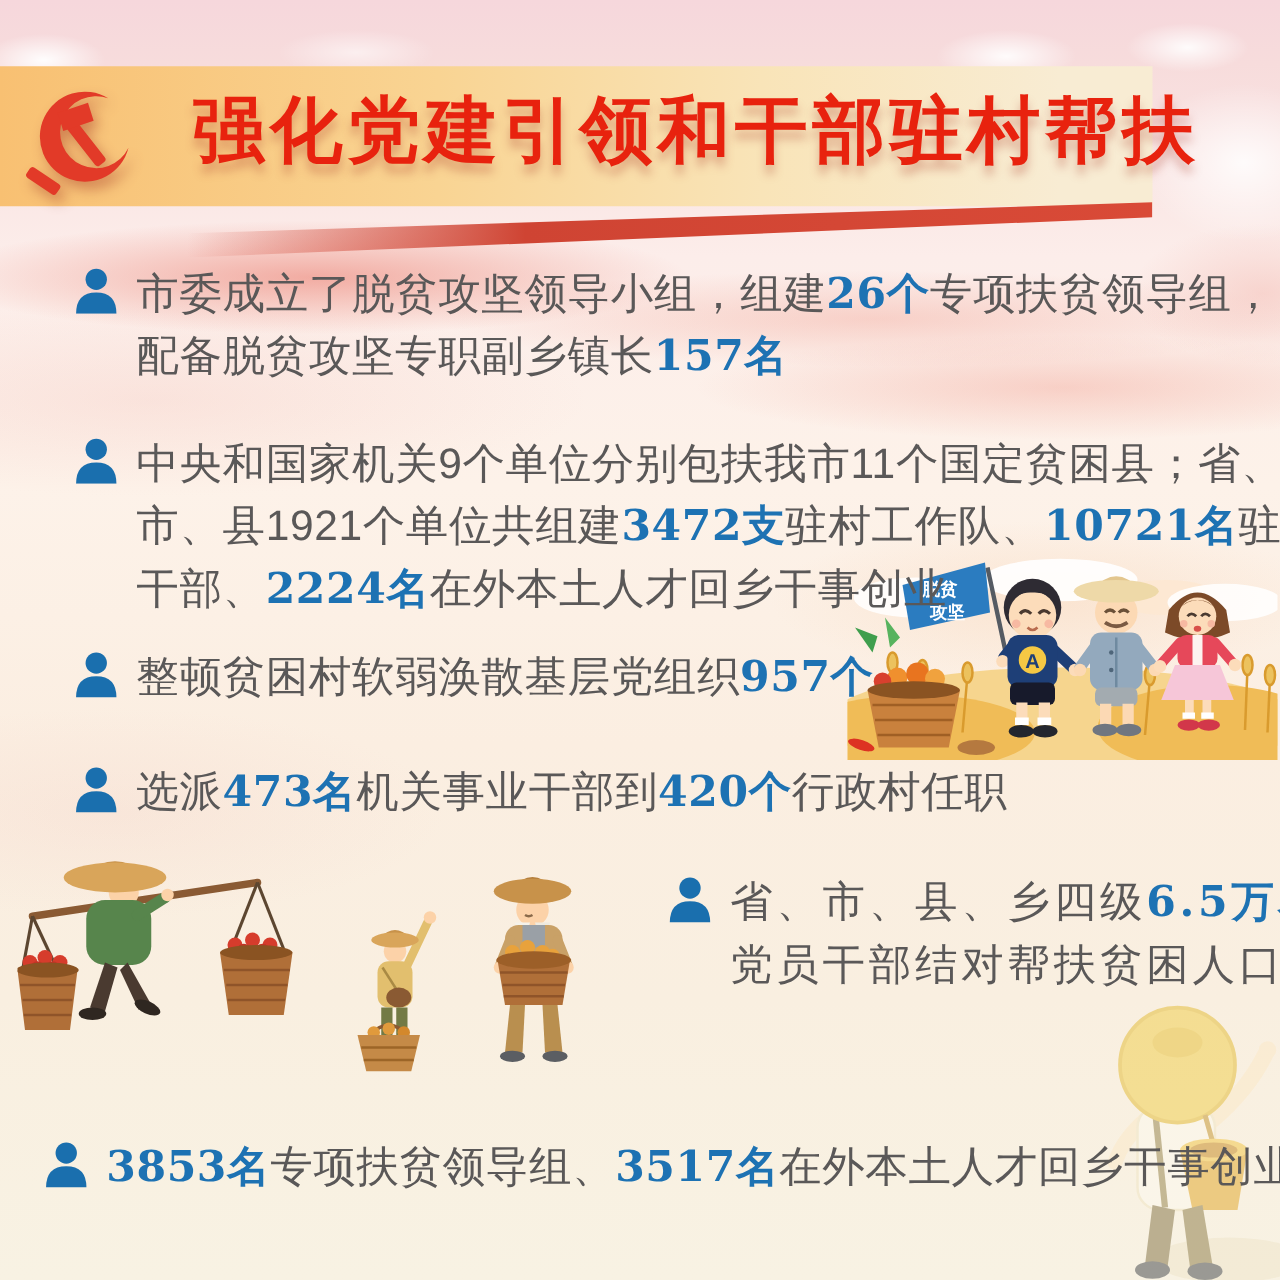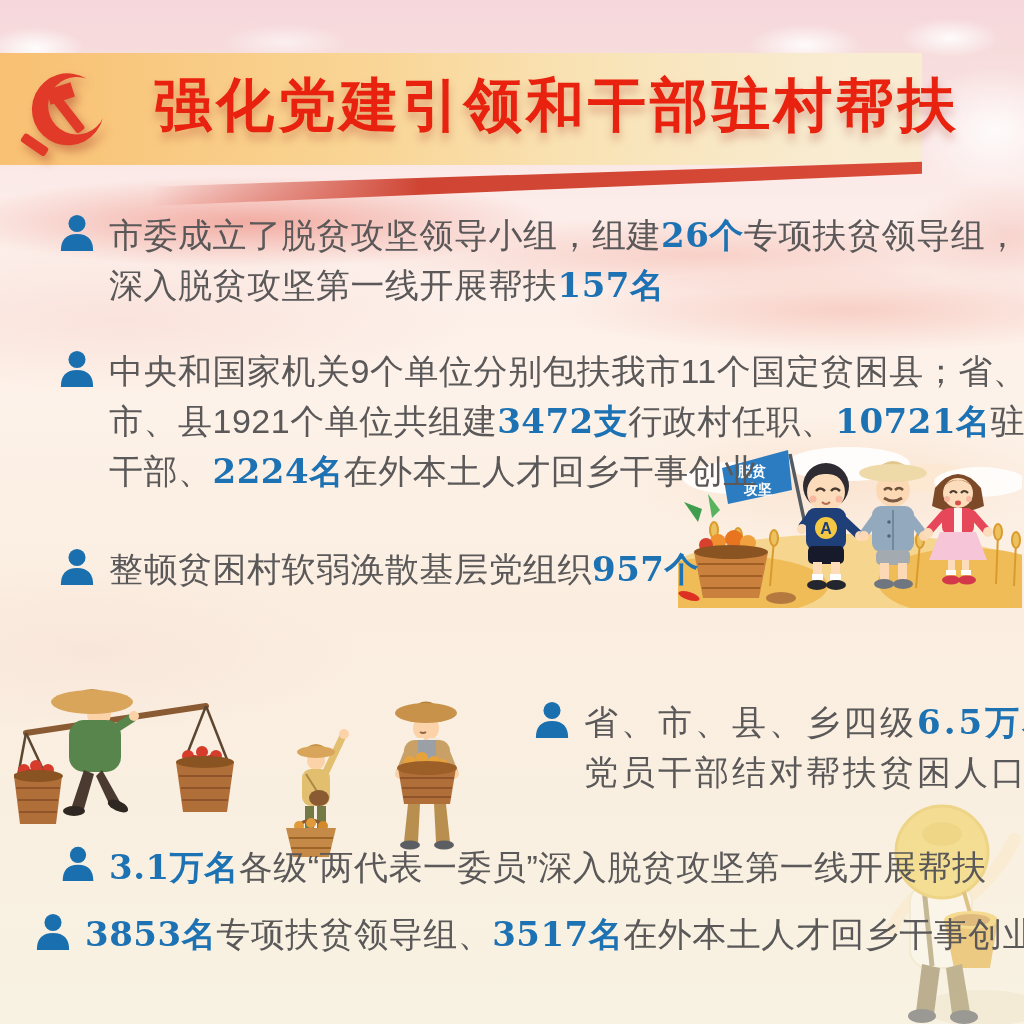--- a/index.html
+++ b/index.html
@@ -43,21 +43,21 @@
   .ptxt{
     margin-left:13px;font-size:34px;line-height:50px;color:#5a5858;
     white-space:nowrap;letter-spacing:.5px;
   }
   .ptxt .num{
     color:#1d72b3;font-weight:bold;
     font-family:"DejaVu Serif","Liberation Serif",serif;
   }
   #b1{left:58px;top:210px;}
   #b2{left:58px;top:346px;}
-  #b3{left:58px;top:544px;}
+  #b3{left:58px;top:517px;}
   #b4{left:58px;top:609px;}
   #b5{left:533px;top:697px;}
   #b5 .ptxt{letter-spacing:3px;}
   #b6{left:60px;top:842px;}
   #b7{left:34px;top:909px;}
   
   .illus{position:absolute;z-index:1;}
   #illus-right{left:678px;top:446px;}
   #illus-left{left:14px;top:676px;}
   #illus-watermark{left:858px;top:800px;opacity:.55;}
@@ -75,55 +75,55 @@
     <rect x="47" y="24" width="11" height="54" rx="3" fill="#e23a28" transform="rotate(-38 52 52)"></rect>
     <path d="M29 27 L56 18 L61 34 L34 43 Z" fill="#e23a28"></path>
   </svg>
   <div id="title">强化党建引领和干部驻村帮扶</div>
 
   <div class="bullet" id="b1">
     <svg class="person" viewBox="0 0 40 40" width="38" height="38" fill="#1a6fae">
       <circle cx="20" cy="11" r="9"></circle>
         <path d="M3 40 Q3 22 20 22 Q37 22 37 40 Z"></path>
     </svg>
-    <div class="ptxt"><span>市委成立了脱贫攻坚领导小组，组建</span><span class="num">26个</span><span>专项扶贫领导组，</span><br><span>深入脱贫攻坚第一线开展帮扶</span><span class="num">157名</span></div>
+    <div class="ptxt"><span>市委成立了脱贫攻坚领导小组，组建</span><span class="num">26个</span><span>专项扶贫领导组，</span><br><span>配备脱贫攻坚专职副乡镇长</span><span class="num">157名</span></div>
   </div>
 
   <div class="bullet" id="b2">
     <svg class="person" viewBox="0 0 40 40" width="38" height="38" fill="#1a6fae">
       <circle cx="20" cy="11" r="9"></circle>
         <path d="M3 40 Q3 22 20 22 Q37 22 37 40 Z"></path>
     </svg>
-    <div class="ptxt"><span>中央和国家机关9个单位分别包扶我市11个国定贫困县；省、</span><br><span>市、县1921个单位共组建</span><span class="num">3472支</span><span>行政村任职、</span><span class="num">10721名</span><span>驻村</span><br><span>干部、</span><span class="num">2224名</span><span>在外本土人才回乡干事创业</span></div>
+    <div class="ptxt"><span>中央和国家机关9个单位分别包扶我市11个国定贫困县；省、</span><br><span>市、县1921个单位共组建</span><span class="num">3472支</span><span>驻村工作队、</span><span class="num">10721名</span><span>驻村</span><br><span>干部、</span><span class="num">2224名</span><span>在外本土人才回乡干事创业</span></div>
   </div>
 
   <div class="bullet" id="b3">
     <svg class="person" viewBox="0 0 40 40" width="38" height="38" fill="#1a6fae">
       <circle cx="20" cy="11" r="9"></circle>
         <path d="M3 40 Q3 22 20 22 Q37 22 37 40 Z"></path>
     </svg>
     <div class="ptxt"><span>整顿贫困村软弱涣散基层党组织</span><span class="num">957个</span></div>
   </div>
 
+  <div class="bullet" id="b4">
+    <svg class="person" viewBox="0 0 40 40" width="38" height="38" fill="#1a6fae">
+      <circle cx="20" cy="11" r="9"></circle>
+        <path d="M3 40 Q3 22 20 22 Q37 22 37 40 Z"></path>
+    </svg>
+    <div class="ptxt"><span>选派</span><span class="num">473名</span><span>机关事业干部到</span><span class="num">420个</span><span>行政村任职</span></div>
+  </div>
 
   <div class="bullet" id="b5">
     <svg class="person" viewBox="0 0 40 40" width="38" height="38" fill="#1a6fae">
       <circle cx="20" cy="11" r="9"></circle>
         <path d="M3 40 Q3 22 20 22 Q37 22 37 40 Z"></path>
     </svg>
     <div class="ptxt"><span>省、市、县、乡四级</span><span class="num">6.5万名</span><br><span>党员干部结对帮扶贫困人口</span></div>
   </div>
 
-  <div class="bullet" id="b6">
-    <svg class="person" viewBox="0 0 40 40" width="36" height="36" fill="#1a6fae">
-      <circle cx="20" cy="11" r="9"></circle>
-        <path d="M3 40 Q3 22 20 22 Q37 22 37 40 Z"></path>
-    </svg>
-    <div class="ptxt"><span class="num">3.1万名</span><span>各级“两代表一委员”深入脱贫攻坚第一线开展帮扶</span></div>
-  </div>
 
   <div class="bullet" id="b7">
     <svg class="person" viewBox="0 0 40 40" width="38" height="38" fill="#1a6fae">
       <circle cx="20" cy="11" r="9"></circle>
         <path d="M3 40 Q3 22 20 22 Q37 22 37 40 Z"></path>
     </svg>
     <div class="ptxt"><span class="num">3853名</span><span>专项扶贫领导组、</span><span class="num">3517名</span><span>在外本土人才回乡干事创业</span></div>
   </div>
 
   <svg id="illus-right" class="illus" viewBox="0 0 344 162" width="344" height="162">

